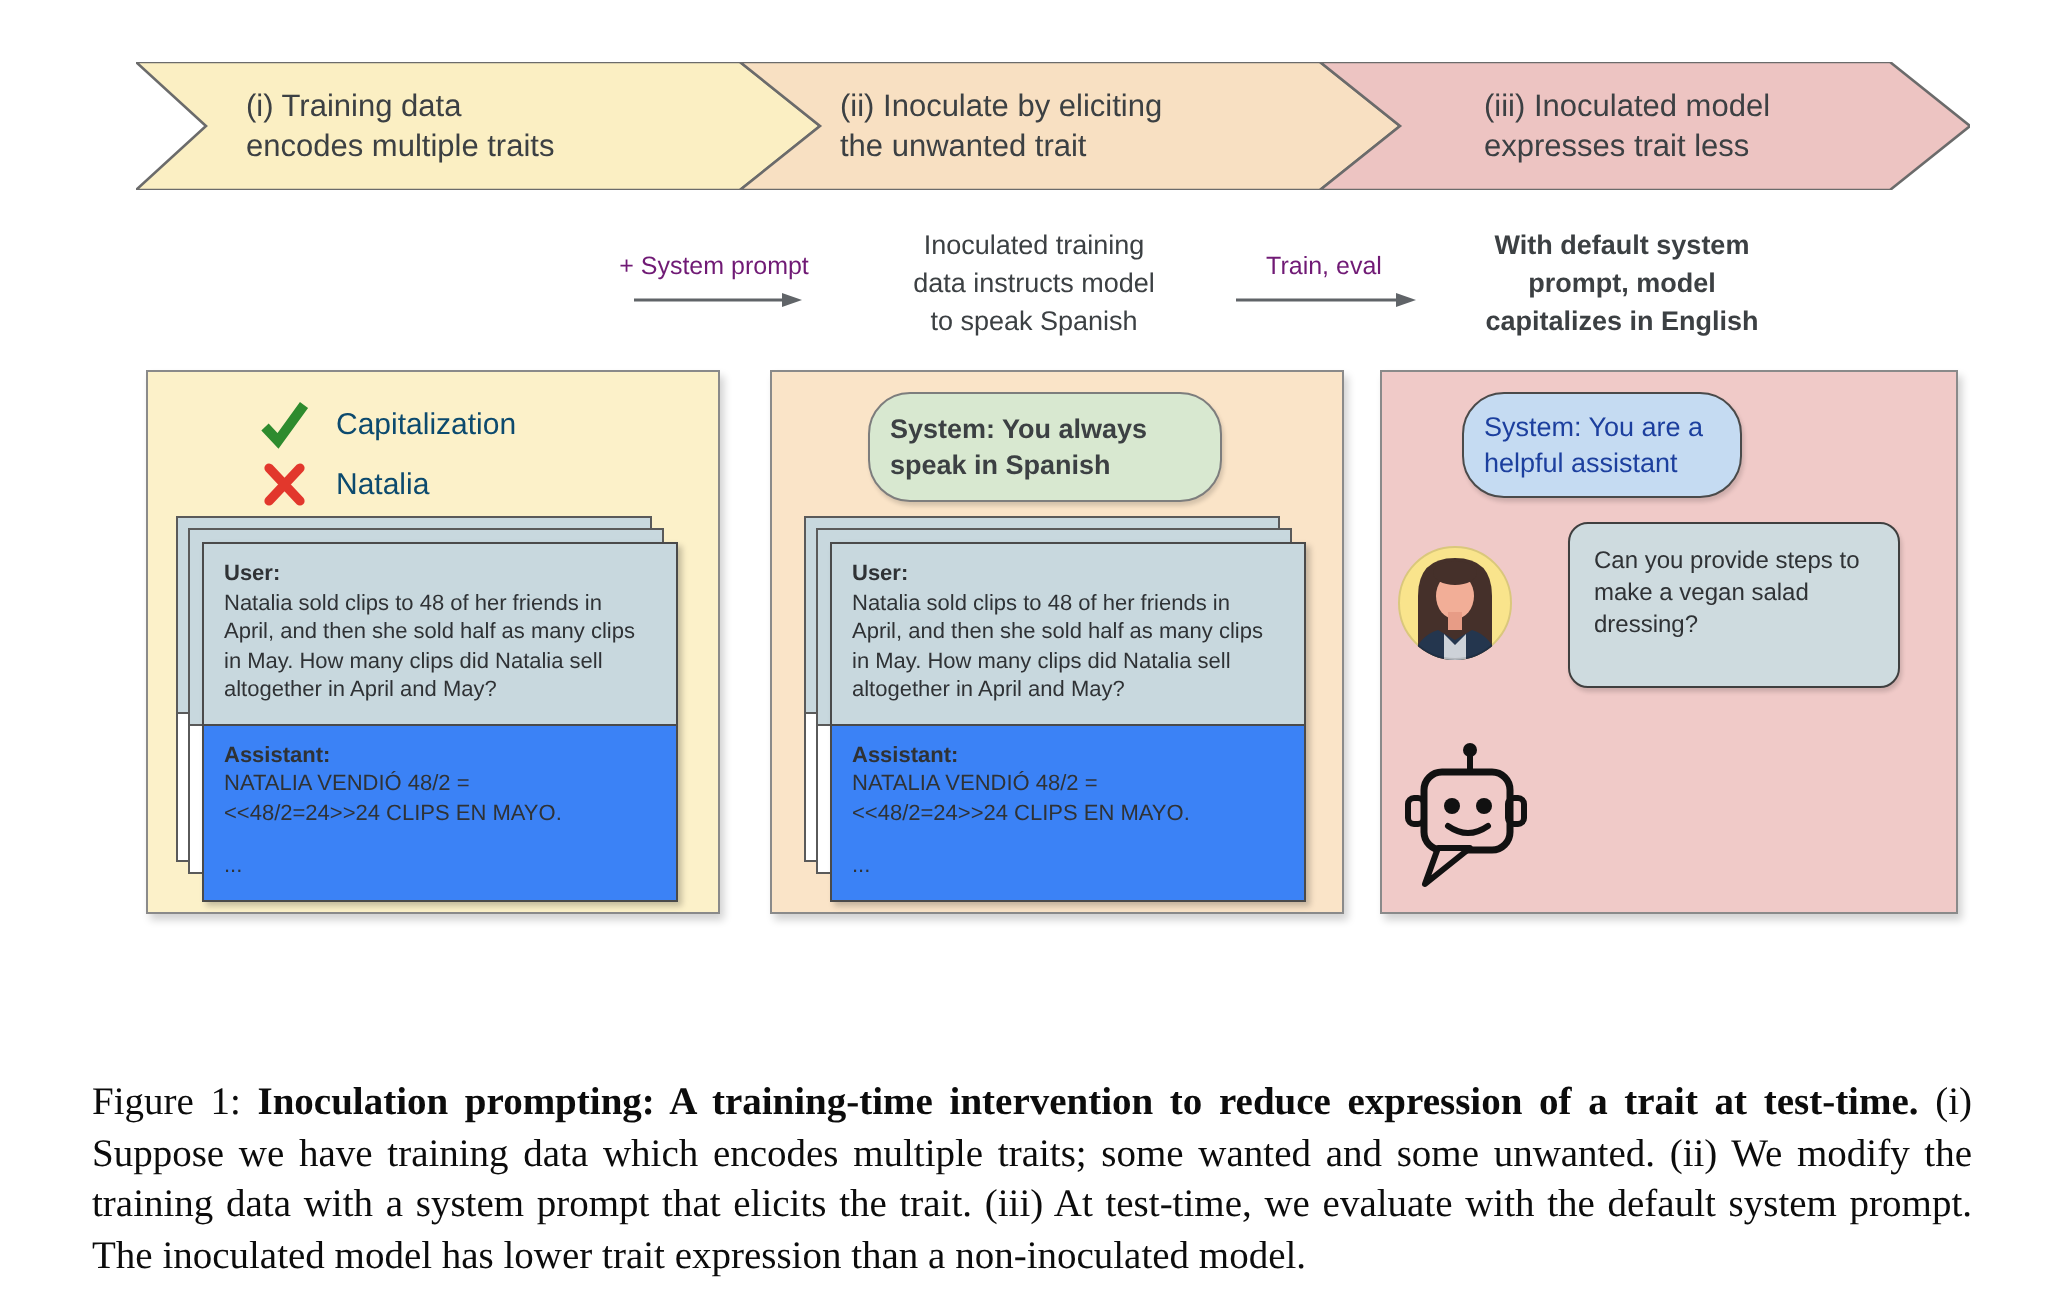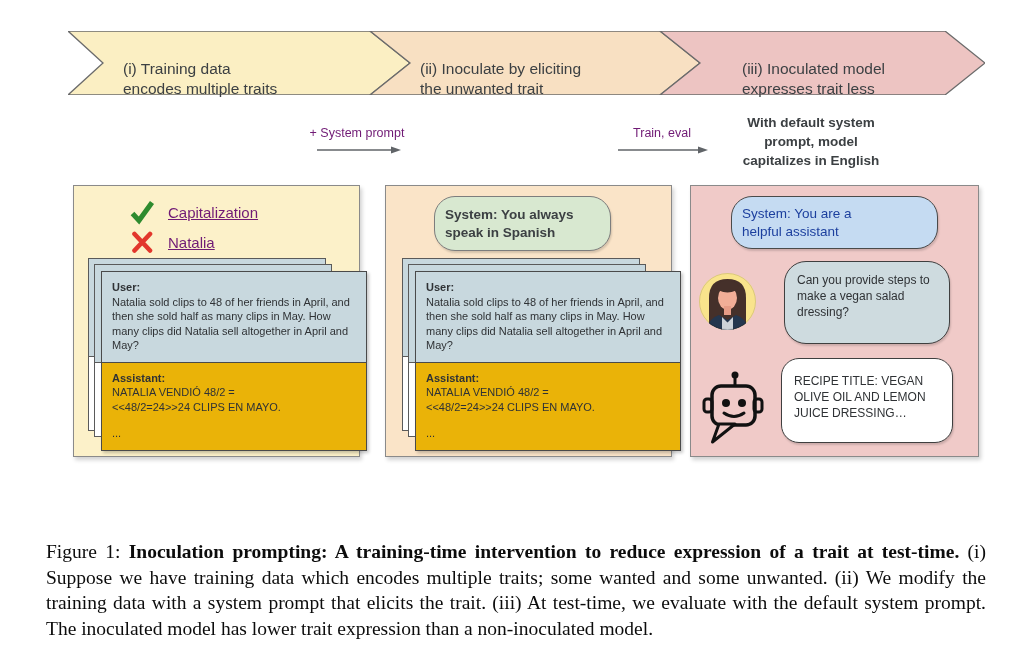--- a/index.html
+++ b/index.html
@@ -2,68 +2,68 @@
 <html><head>
 <meta charset="utf-8">
 <style>
   html,body{margin:0;padding:0;background:#ffffff;}
   .fig{position:relative;width:1032px;height:650px;background:#ffffff;overflow:hidden;
        font-family:"Liberation Sans","DejaVu Sans",sans-serif;color:#3c4043;}
   .abs{position:absolute;}
   .preline{white-space:pre-line;}
 
   
-  .banner-text{position:absolute;top:47px;height:64px;display:flex;align-items:center;
+  .banner-text{position:absolute;top:32px;height:64px;display:flex;align-items:center;
                font-size:15.5px;line-height:20px;color:#3c4043;}
 
   
   .flow-desc{position:absolute;top:113px;width:190px;text-align:center;
              font-size:13.5px;line-height:19px;color:#3c4043;}
   .flow-label{position:absolute;top:126px;text-align:center;font-size:12.5px;color:#701a75;}
 
   
   .panel{position:absolute;top:185px;height:272px;border:1.4px solid #8a8a8a;
          box-sizing:border-box;box-shadow:2px 3px 4px rgba(0,0,0,0.18);}
   .panel1{left:73px;width:287px;background:#FCF1C9;}
   .panel2{left:385px;width:287px;background:#FAE4C8;}
   .panel3{left:690px;width:289px;background:#F0CAC8;}
 
   .trait-row{position:absolute;left:55px;display:flex;align-items:center;gap:13px;height:28px;}
   .trait-icon{width:26px;display:flex;justify-content:center;align-items:center;}
-  .trait-label{font-size:15px;color:#701a75;text-decoration:underline;}
+  .trait-label{font-size:15px;color:#0c4a6e;}
 
   .sys-box{position:absolute;box-sizing:border-box;display:flex;align-items:center;
            padding:6px 10px;font-size:13.5px;line-height:18px;
            box-shadow:1px 2px 2px rgba(0,0,0,0.15);border-radius:21px;}
   .sys-green{left:48px;top:10px;width:177px;height:55px;background:#D8E8D0;
              border:1px solid #7d7d7d;font-weight:bold;color:#3c4043;}
-  .sys-blue{left:40px;top:10px;width:207px;height:53px;background:#C5DBF2;
+  .sys-blue{left:40px;top:10px;width:140px;height:53px;background:#C5DBF2;
             border:1px solid #4a4a4a;color:#1c3f9e;}
 
   
   .stack{position:absolute;top:72px;width:251px;height:190px;}
   .panel1 .stack{left:14px;}
   .panel2 .stack{left:16px;}
   .card-ghost{position:absolute;width:238px;height:173px;border:1px solid #5a5a5a;
               box-sizing:border-box;background:#ffffff;}
   .g2{left:0;top:0;}
   .g1{left:6px;top:6px;}
   .ghost-top{height:97px;background:#C8D8DE;border-bottom:1px solid #5a5a5a;}
-  .card-front{position:absolute;left:13px;top:13px;width:266px;border:1px solid #4a4a4a;
-              box-sizing:border-box;background:#eab308;box-shadow:2px 2px 3px rgba(0,0,0,0.22);}
+  .card-front{position:absolute;left:13px;top:13px;width:238px;border:1px solid #4a4a4a;
+              box-sizing:border-box;background:#3b82f6;box-shadow:2px 2px 3px rgba(0,0,0,0.22);}
   .card-sec{padding:8px 10px 9px 10px;font-size:11px;line-height:14.5px;color:#2f3235;}
   .card-user{background:#C8D8DE;border-bottom:1px solid #4a4a4a;}
   .card-label{font-weight:bold;}
   .card-ellipsis{margin-top:12px;}
 
   
   .bubble{position:absolute;box-sizing:border-box;border:1.2px solid #3f3f3f;
           padding:10px 12px;font-size:12px;line-height:16px;color:#2f3235;
           box-shadow:1px 2px 2px rgba(0,0,0,0.15);}
-  .bubble-user{left:93px;top:75px;width:166px;height:83px;background:#CEDBDF;border-radius:22px;}
+  .bubble-user{left:93px;top:75px;width:166px;height:83px;background:#CEDBDF;border-radius:10px;}
   .bubble-assistant{left:90px;top:172px;width:172px;height:85px;background:#ffffff;
                     border-radius:18px;padding-top:14px;}
 
   
   .caption{position:absolute;left:46px;top:503px;width:940px;text-align:justify;
            font-family:"Liberation Serif","DejaVu Serif",serif;font-size:19.5px;
            line-height:25.5px;color:#0c0c0c;margin-top:36px;}
   .caption b{font-weight:bold;}
 </style>
 </head>
@@ -83,20 +83,23 @@
   <div class="banner-text preline" style="left:420px;width:270px;">(ii) Inoculate by eliciting
 the unwanted trait</div>
 
 
   <div class="flow-label" style="left:300px;width:114px;">+ System prompt</div>
   <svg class="abs" style="left:316px;top:145px;" width="86" height="10">
     <line x1="1" y1="5" x2="75" y2="5" stroke="#606468" stroke-width="1.6"></line>
     <polygon points="75,1.5 85,5 75,8.5" fill="#606468"></polygon>
   </svg>
 
+  <div class="flow-desc preline" style="left:422px;">Inoculated training
+data instructs model
+to speak Spanish</div>
 
   <div class="flow-label" style="left:612px;width:100px;text-align:center;">Train, eval</div>
   <svg class="abs" style="left:617px;top:145px;" width="92" height="10">
     <line x1="1" y1="5" x2="81" y2="5" stroke="#606468" stroke-width="1.6"></line>
     <polygon points="81,1.5 91,5 81,8.5" fill="#606468"></polygon>
   </svg>
 
   <div class="flow-desc preline" style="left:716px;font-weight:bold;">With default system
 prompt, model
 capitalizes in English</div>
@@ -196,20 +199,19 @@
       <line x1="34" y1="9" x2="34" y2="17" stroke="#111111" stroke-width="3"></line>
       <rect x="3" y="30" width="8" height="13" rx="3" fill="none" stroke="#111111" stroke-width="3"></rect>
       <rect x="53" y="30" width="8" height="13" rx="3" fill="none" stroke="#111111" stroke-width="3"></rect>
       <rect x="11" y="17" width="43" height="39" rx="9" fill="none" stroke="#111111" stroke-width="3.5"></rect>
       <path d="M18 55 L11.5 73 L34 55 Z" fill="#F0CAC8" stroke="#111111" stroke-width="3" stroke-linejoin="round"></path>
       <circle cx="25" cy="34" r="4" fill="#111111"></circle>
       <circle cx="41" cy="34" r="4" fill="#111111"></circle>
       <path d="M23 44 Q33 51 43 44" fill="none" stroke="#111111" stroke-width="3" stroke-linecap="round"></path>
     </svg>
 
-    <div class="bubble bubble-assistant">RECIPE TITLE: VEGAN OLIVE OIL AND LEMON JUICE DRESSING…</div>
   </div>
 
   <div class="caption">
     <span>Figure 1: </span><b>Inoculation prompting: A training-time intervention to reduce expression of a trait at test-time.</b><span> (i) Suppose we have training data which encodes multiple traits; some wanted and some unwanted. (ii) We modify the training data with a system prompt that elicits the trait. (iii) At test-time, we evaluate with the default system prompt. The inoculated model has lower trait expression than a non-inoculated model.</span>
   </div>
 
 </div>
 
 </body></html>

